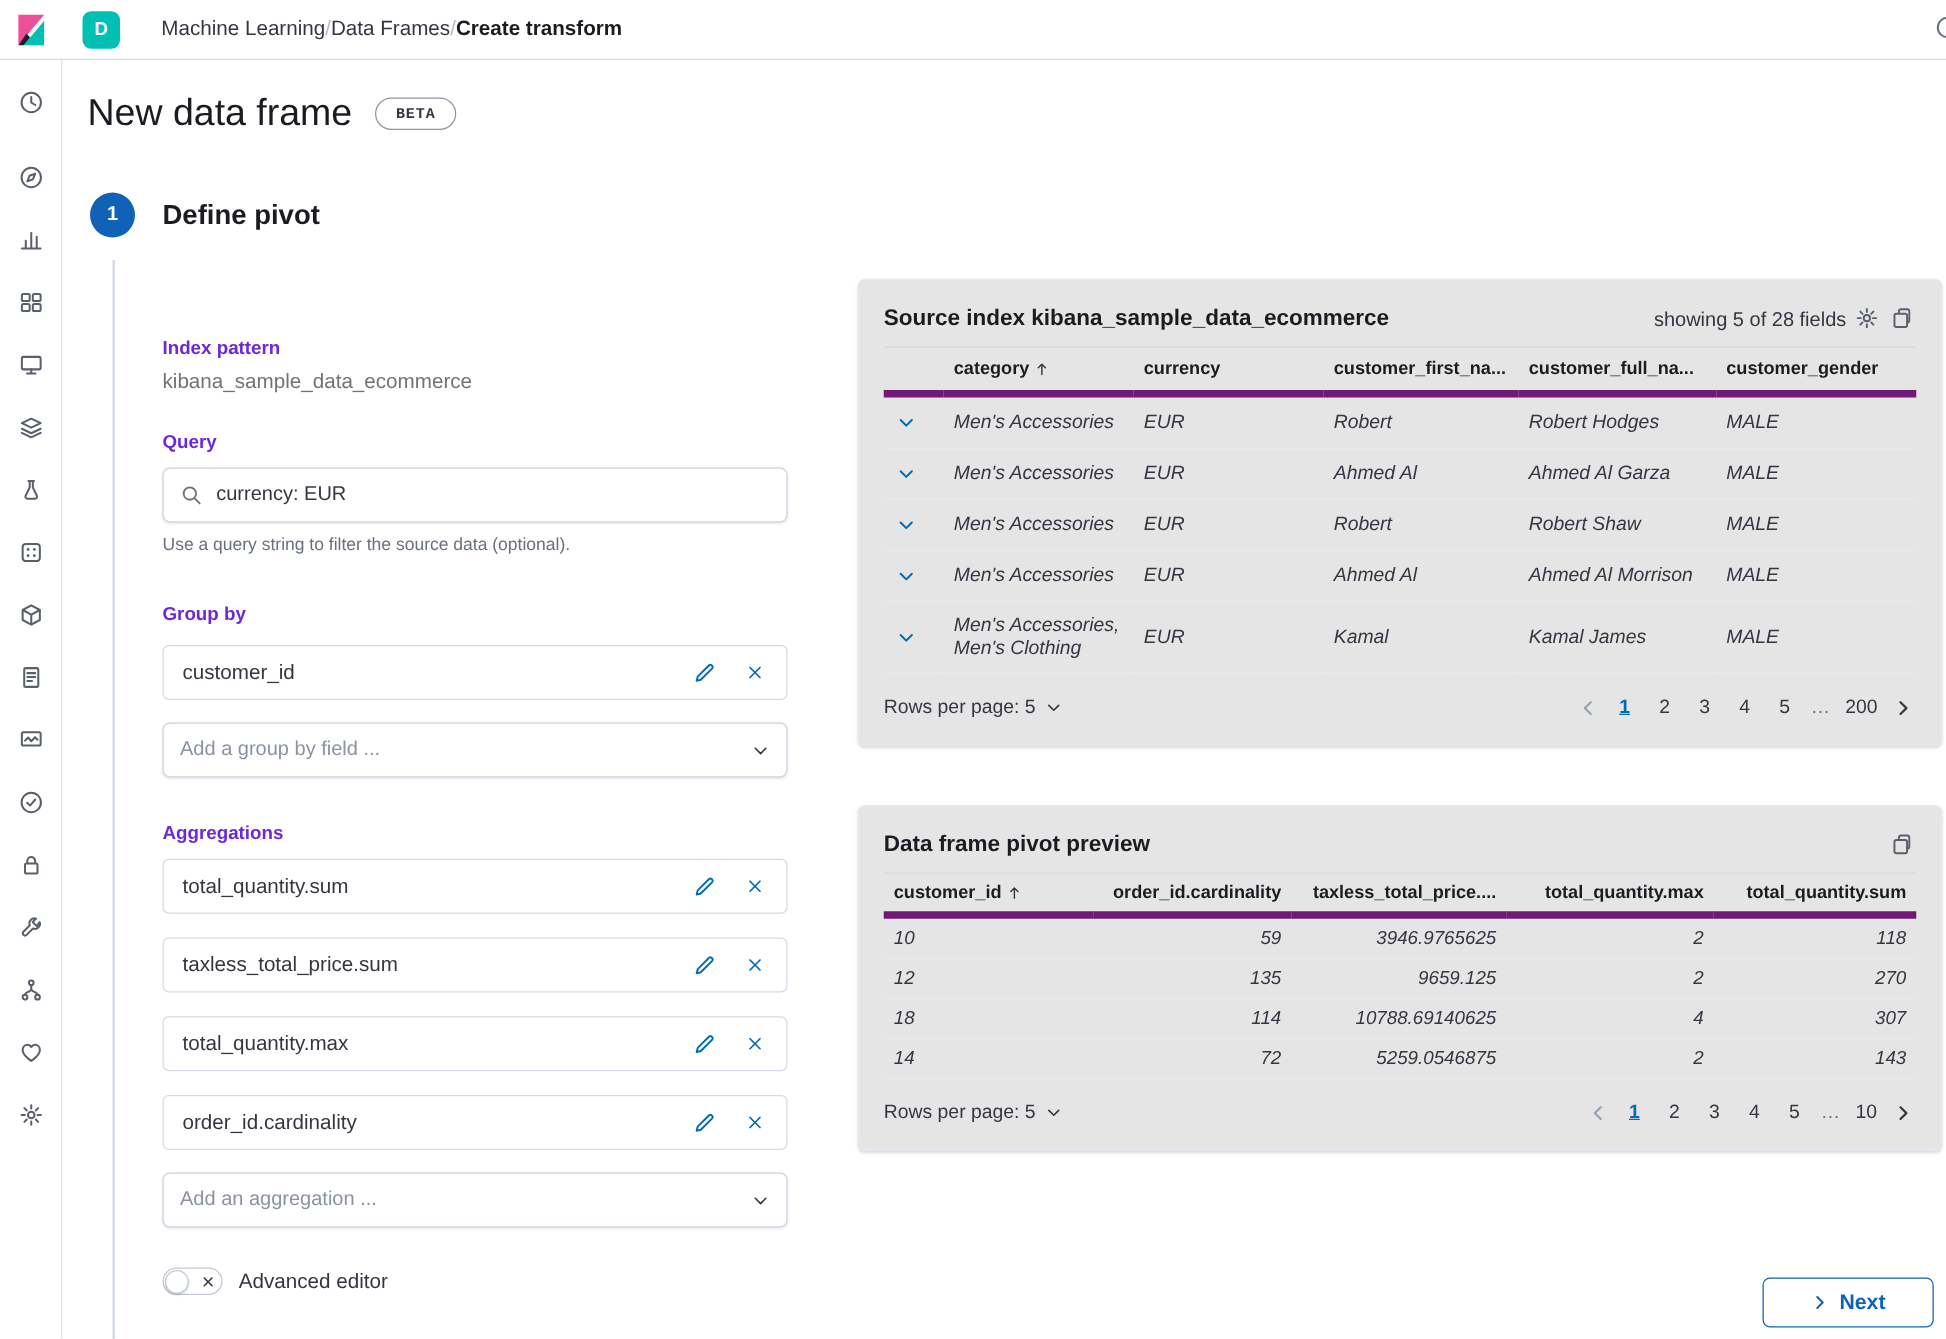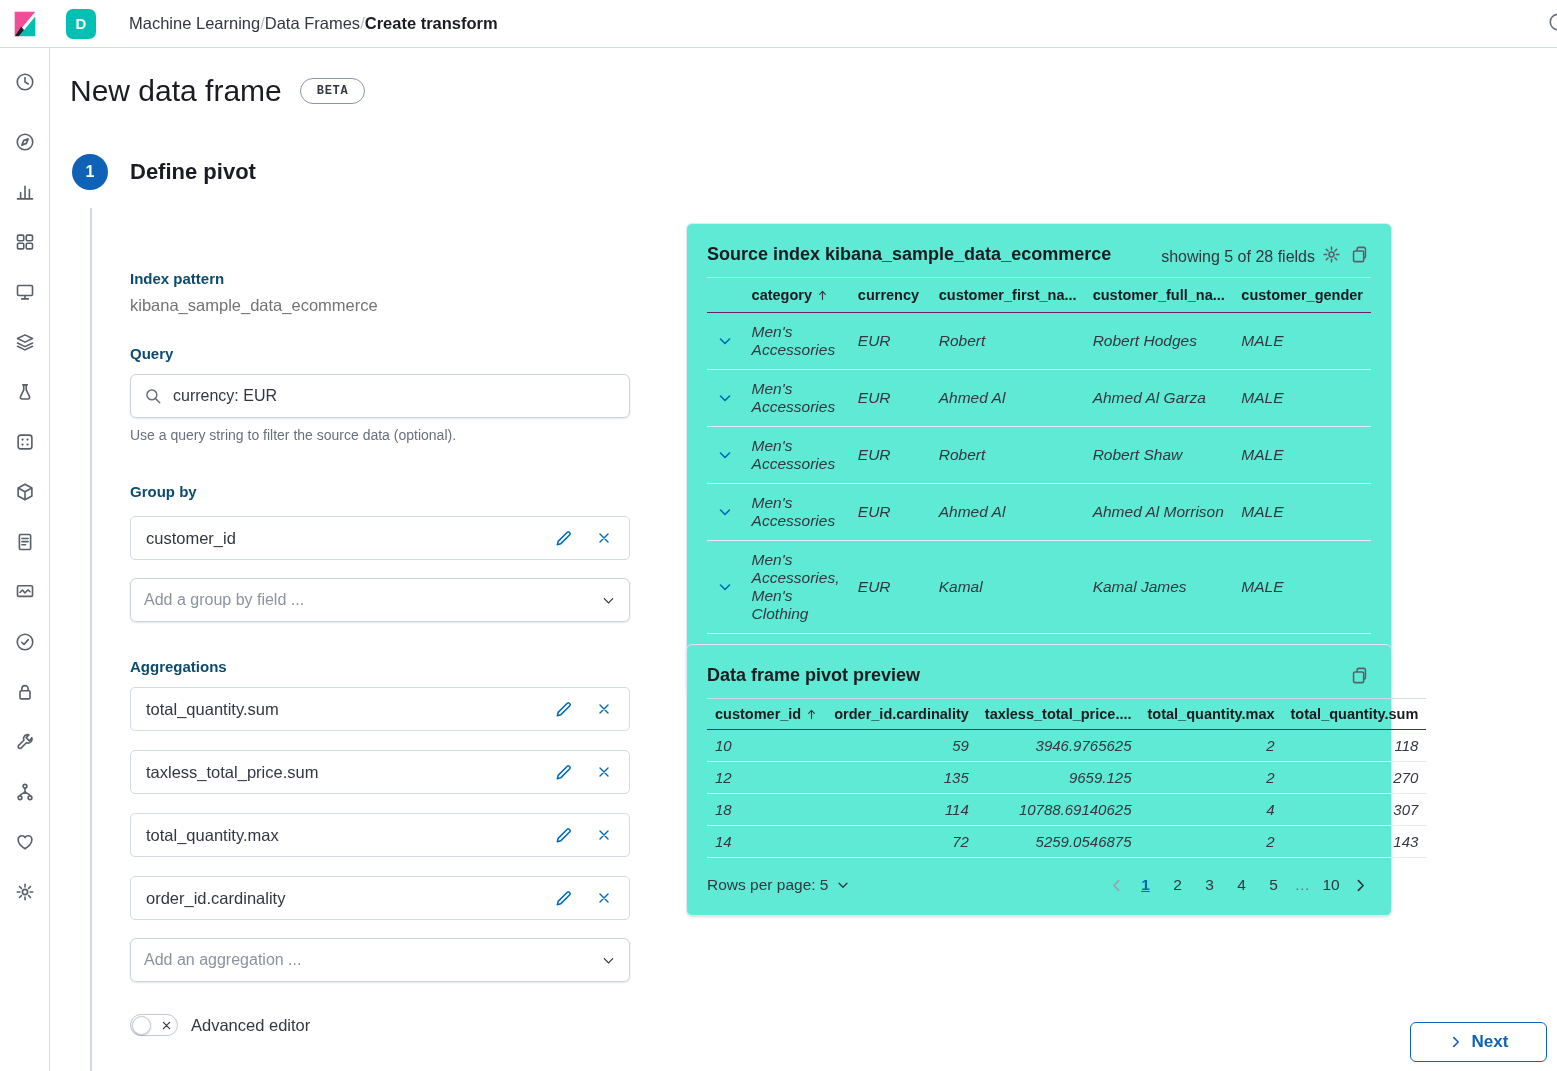--- a/index.html
+++ b/index.html
@@ -39,21 +39,21 @@
     font-weight:700;letter-spacing:.06em;color:#343741;font-family:Liberation Mono, monospace;}
 
   .step-row{position:absolute;left:22px;top:106px;display:flex;align-items:center;gap:22px;}
   .step-circle{width:36px;height:36px;border-radius:50%;background:#0f62b5;color:#fff;
     display:flex;align-items:center;justify-content:center;font-size:16px;font-weight:700;}
   .step-title{font-size:22px;font-weight:700;color:#1a1c21;}
   .step-line{position:absolute;left:40px;top:160px;bottom:0;width:2px;background:#d3dae6;}
 
   
   .form-col{position:absolute;left:80px;top:222px;width:500px;}
-  .lbl{font-size:15px;font-weight:700;color:#0c4a6e;}
+  .lbl{font-size:15px;font-weight:700;color:#6d28d9;}
   .idx-val{margin-top:9px;font-size:16.5px;color:#737373;}
   .mt12{margin-top:12px}.mt16{margin-top:16px}.mt18{margin-top:18px}.mt19{margin-top:19px}
   .mt30{margin-top:30px}.mt36{margin-top:36px}.mt40{margin-top:40px}
   .query-box{display:flex;align-items:center;gap:11px;height:44px;padding:0 13px;
     border:1px solid #ced4de;border-radius:6px;background:#fff;font-size:16px;
     box-shadow:0 1px 2px rgba(152,162,179,.25);}
   .help{margin-top:9px;font-size:14px;color:#69707d;}
   .item-box{display:flex;align-items:center;justify-content:space-between;height:44px;
     padding:0 15px;border:1px solid #d3dae6;border-radius:5px;background:#fff;font-size:16.5px;}
   .item-actions{display:flex;align-items:center;gap:19px;}
@@ -63,34 +63,34 @@
     box-shadow:0 1px 2px rgba(152,162,179,.25);cursor:pointer;}
   .placeholder{color:#8b93a1;}
   .switch-row{display:flex;align-items:center;gap:13px;margin-top:32px;font-size:16.5px;}
   .switch{width:48px;height:22px;border:1px solid #c2c9d4;border-radius:12px;background:#fff;
     display:flex;align-items:center;justify-content:space-between;padding:0 5px;}
   .switch .thumb{width:19px;height:19px;border-radius:50%;background:#fff;border:1px solid #c2c9d4;
     box-shadow:0 1px 2px rgba(0,0,0,.18);margin-left:-4px;}
   .switch .x-mark{width:11px;height:11px;color:#343741;}
 
   
-  .panel{position:absolute;left:636px;width:706px;background:#5eead4;border:1px solid #e3e8f0;
+  .panel{position:absolute;left:636px;width:868px;background:#e5e5e5;border:1px solid #e3e8f0;
     border-radius:6px;padding:19px 20px 18px;
     box-shadow:0 2px 2px -1px rgba(152,162,179,.3),0 1px 5px -2px rgba(152,162,179,.3);}
   .panel.source{top:175px;}
   .panel.preview{top:596px;}
   .panel-head{display:flex;justify-content:space-between;align-items:center;}
   .panel-title{font-size:18px;font-weight:700;color:#1a1c21;}
   .head-right{display:flex;align-items:flex-end;gap:5px;font-size:16px;color:#343741;}
   .icon-btn{display:flex;align-items:center;color:#5a606b;padding:2px;}
   .icon-btn .icn{width:19px;height:19px;}
 
   table.data-table{width:100%;border-collapse:collapse;margin-top:11px;}
   .data-table th{font-size:14.5px;font-weight:700;text-align:left;padding:9px 8px;
-    border-top:1px solid #d3dae6;border-bottom:1px solid #701a75;color:#1a1c21;white-space:nowrap;}
+    border-top:1px solid #d3dae6;border-bottom:6px solid #701a75;color:#1a1c21;white-space:nowrap;}
   .data-table td{font-size:15.5px;padding:10px 8px;border-bottom:1px solid #e6ebf2;
     color:#343741;vertical-align:middle;font-style:italic;}
   .sort-head{display:inline-flex;align-items:center;gap:4px;cursor:pointer;}
   .sort-arrow{width:13px;height:13px;color:#343741;}
   .expander{display:flex;align-items:center;color:#006bb4;padding:2px;}
   .expander .icn{width:16px;height:16px;}
   th.num, td.num{text-align:right;}
   .panel.preview .data-table td{padding:7px 8px;font-size:15px;}
   .panel.preview .data-table th{padding:7px 8px;}
 

